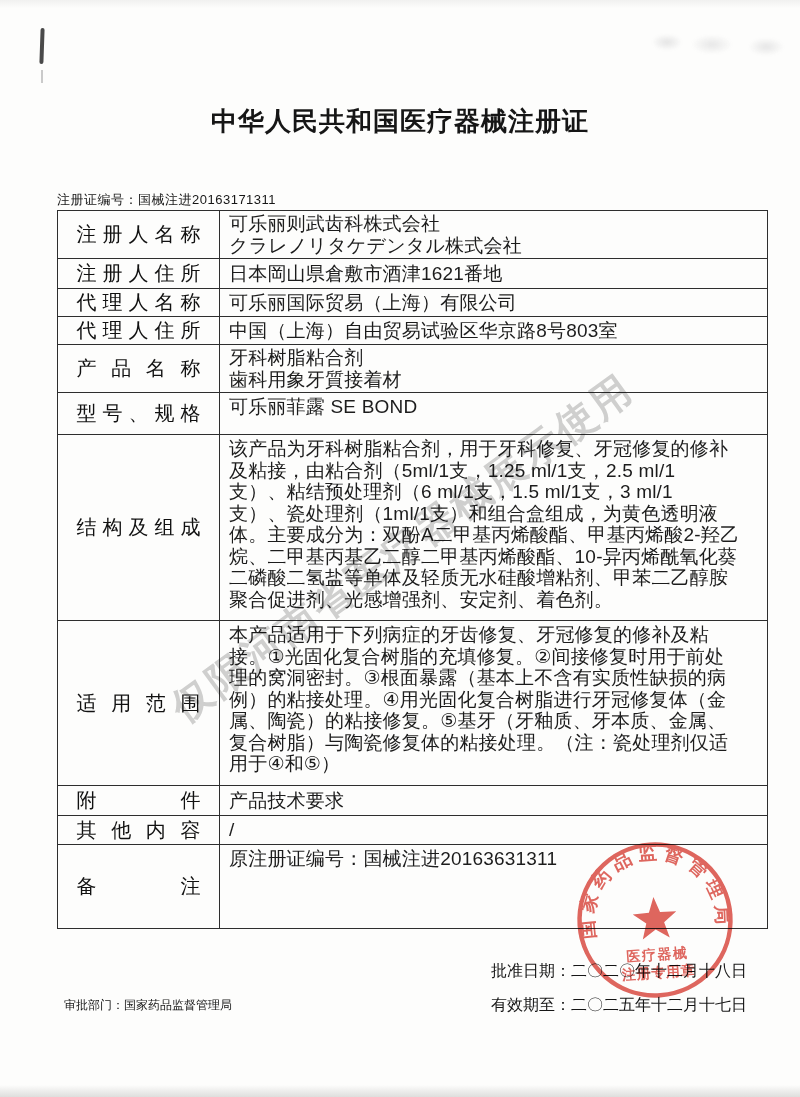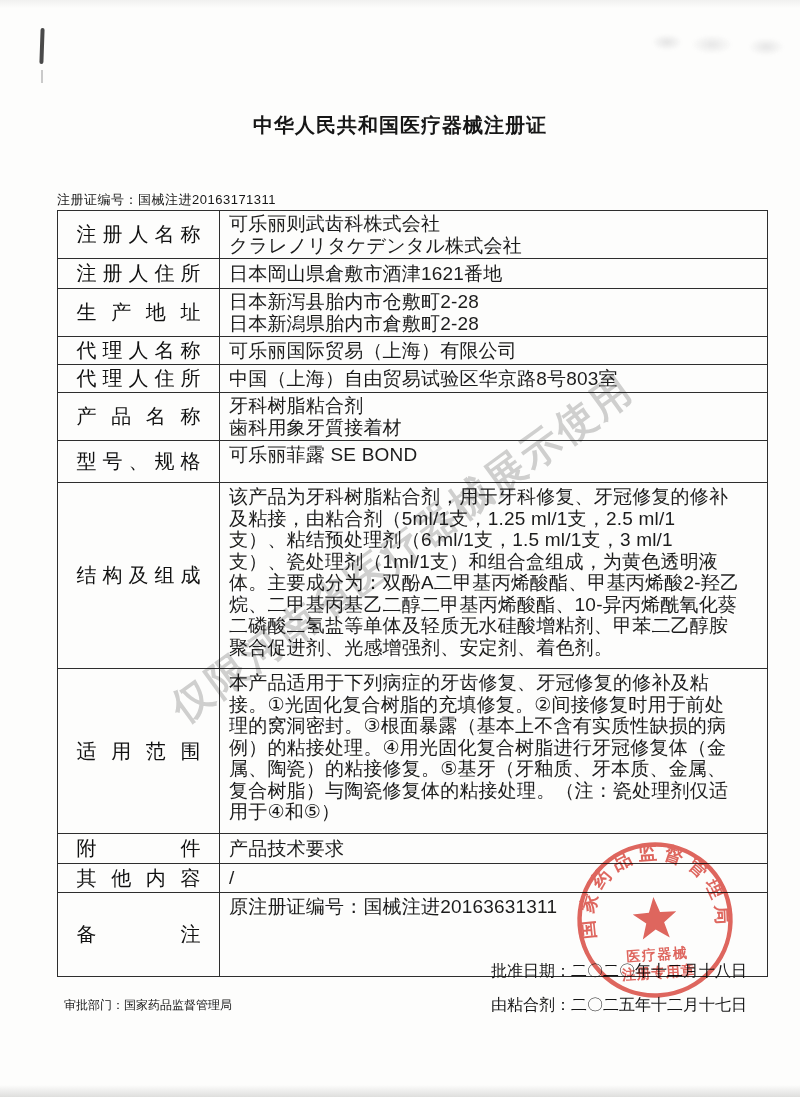--- a/index.html
+++ b/index.html
@@ -3,22 +3,22 @@
 <meta charset="utf-8">
 <style>
   html,body{margin:0;padding:0;background:#f4f3f1;}
   .page{
     position:relative; width:800px; height:1097px; margin:0 auto;
     background:#fdfdfc; overflow:hidden;
     font-family:"Liberation Sans","DejaVu Sans",sans-serif;
     color:#1c1c1c;
   }
   .doc-title{
-    position:absolute; left:0; top:112px; width:100%;
-    text-align:center; font-size:20px; font-weight:700; letter-spacing:1px;
+    position:absolute; left:0; top:104px; width:100%;
+    text-align:center; font-size:26px; font-weight:700; letter-spacing:1px;
     color:#161616;
   }
   .cert-line{
     position:absolute; left:57px; top:191px; font-size:13px; letter-spacing:.5px;
     color:#161616; white-space:nowrap;
   }
   .cert-table{
     position:absolute; left:57px; top:210px;
     border-collapse:collapse; table-layout:fixed; width:683px;
     background:transparent;
@@ -102,25 +102,20 @@
     <tbody>
         <tr style="height:40px">
       <td class="lc"><span class="lbl">注册人名称</span></td>
       <td class="vc">可乐丽则武齿科株式会社
 クラレノリタケデンタル株式会社</td>
     </tr>
     <tr style="height:30px">
       <td class="lc"><span class="lbl">注册人住所</span></td>
       <td class="vc">日本岡山県倉敷市酒津1621番地</td>
     </tr>
-    <tr style="height:43px">
-      <td class="lc"><span class="lbl">生产地址</span></td>
-      <td class="vc">日本新泻县胎内市仓敷町2-28
-日本新潟県胎内市倉敷町2-28</td>
-    </tr>
     <tr style="height:28px">
       <td class="lc"><span class="lbl">代理人名称</span></td>
       <td class="vc">可乐丽国际贸易（上海）有限公司</td>
     </tr>
     <tr style="height:28px">
       <td class="lc"><span class="lbl">代理人住所</span></td>
       <td class="vc">中国（上海）自由贸易试验区华京路8号803室</td>
     </tr>
     <tr style="height:42px">
       <td class="lc"><span class="lbl">产品名称</span></td>
@@ -169,21 +164,21 @@
 
   <div class="footer-dept">
     <span>审批部门：</span><span>国家药品监督管理局</span>
   </div>
 
   <div class="footer-dates">
     <div class="dline">
       <span>批准日期：</span><span>二〇二〇年十二月十八日</span>
     </div>
     <div class="dline">
-      <span>由粘合剂：</span><span>二〇二五年十二月十七日</span>
+      <span>有效期至：</span><span>二〇二五年十二月十七日</span>
     </div>
   </div>
 
   <div class="seal">
     <svg viewBox="0 0 200 200">
       <defs>
         <path id="sealArc" d="M 29.5 125.7 A 75 75 0 1 1 170.5 125.7" fill="none"></path>
       </defs>
       <circle cx="100" cy="100" r="92" fill="none" stroke="var(--seal-red,#d9453c)" stroke-width="5.5"></circle>
       <text font-size="23" letter-spacing="7" fill="var(--seal-red,#d9453c)">

